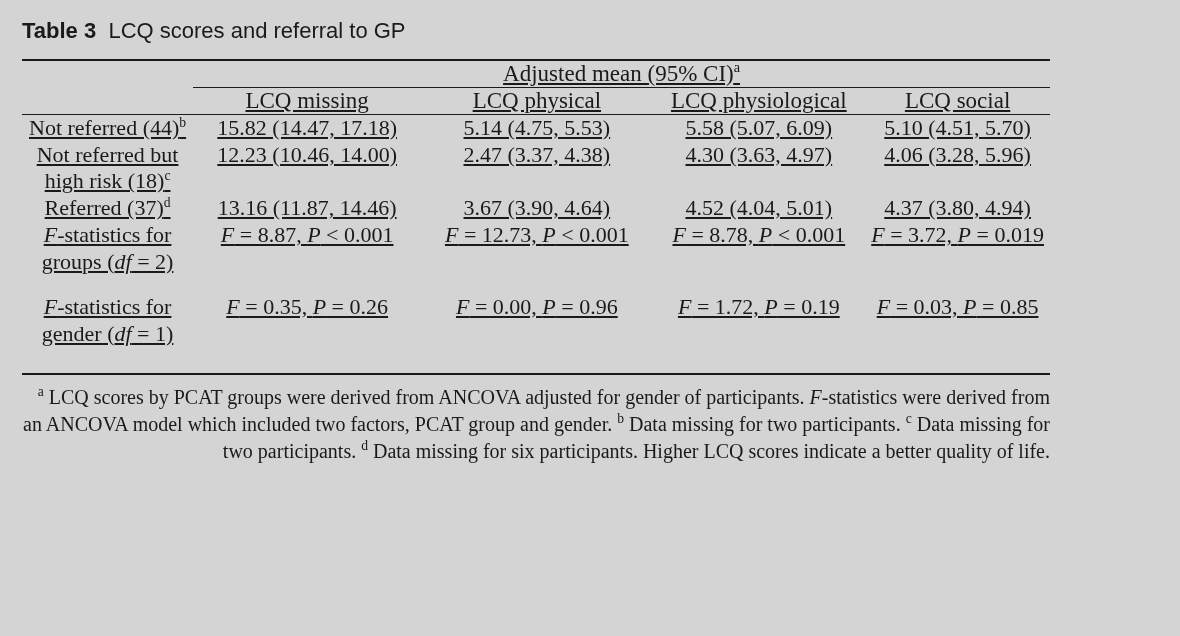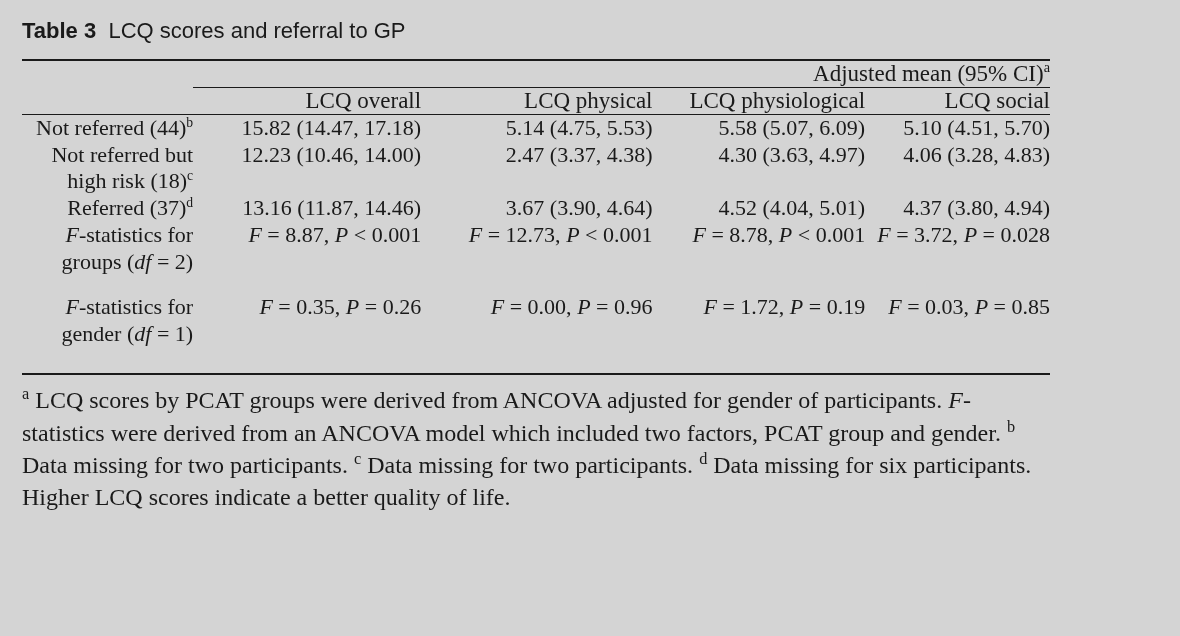--- a/index.html
+++ b/index.html
@@ -44,24 +44,25 @@
   .rule-bottom {
     border-top: 2px solid #1a1a1a;
   }
   
   table.tbl {
     width: 100%;
     border-collapse: collapse;
     font-size: 22px;
   }
   table.tbl td, table.tbl th {
-    text-align: right;
+    text-align: center;
     vertical-align: top;
     font-weight: normal;
     padding: 0;
+    text-decoration: underline;
   }
   .col-label { width: 212px; }
   .col-a { width: 252px; }
   .col-b { width: 252px; }
   .col-c { width: 230px; }
   .col-d { width: 190px; }
 
   .spanhead {
     padding: 12px 0 10px 0;
     font-size: 23px;
@@ -96,23 +97,23 @@
   .ital { font-style: italic; }
   sup {
     font-size: 0.62em;
     vertical-align: super;
     line-height: 0;
   }
   .spacer-row td { height: 26px; }
   
   .footnotes {
     padding: 9px 0 0 0;
-    font-size: 24px;
+    font-size: 20px;
     line-height: 1.34;
-    text-align: left;
+    text-align: right;
   }
   .footnotes sup {
     font-size: 0.68em;
   }
   .nowrap { white-space: nowrap; }
 </style>
 </head>
 <body>
 
 <div class="page">
@@ -132,57 +133,57 @@
       <col class="col-d">
     </colgroup>
     <tbody>
       <tr>
         <td></td>
         <td class="spanhead spanhead-cell" colspan="4"><span>Adjusted mean (95% CI)</span><sup>a</sup></td>
       </tr>
 
       <tr class="subhead">
         <td></td>
-        <td>LCQ overall</td>
+        <td>LCQ missing</td>
         <td>LCQ physical</td>
         <td>LCQ physiological</td>
         <td>LCQ social</td>
       </tr>
 
 
       <tr class="datarow">
         <td><span>Not referred (44)</span><sup>b</sup></td>
         <td>15.82 (14.47, 17.18)</td>
         <td>5.14 (4.75, 5.53)</td>
         <td>5.58 (5.07, 6.09)</td>
         <td>5.10 (4.51, 5.70)</td>
       </tr>
 
       <tr class="datarow two-line">
         <td><span>Not referred but</span><br><span>high risk (18)</span><sup>c</sup></td>
         <td>12.23 (10.46, 14.00)</td>
         <td>2.47 (3.37, 4.38)</td>
         <td>4.30 (3.63, 4.97)</td>
-        <td>4.06 (3.28, 4.83)</td>
+        <td>4.06 (3.28, 5.96)</td>
       </tr>
 
       <tr class="datarow">
         <td><span>Referred (37)</span><sup>d</sup></td>
         <td>13.16 (11.87, 14.46)</td>
         <td>3.67 (3.90, 4.64)</td>
         <td>4.52 (4.04, 5.01)</td>
         <td>4.37 (3.80, 4.94)</td>
       </tr>
 
       <tr class="statrow">
         <td><span class="ital">F</span><span>-statistics for</span><br><span>groups (</span><span class="ital">df</span><span> = 2)</span></td>
         <td class="nowrap"><span class="ital">F</span><span> = 8.87, </span><span class="ital">P</span><span> &lt; 0.001</span></td>
         <td class="nowrap"><span class="ital">F</span><span> = 12.73, </span><span class="ital">P</span><span> &lt; 0.001</span></td>
         <td class="nowrap"><span class="ital">F</span><span> = 8.78, </span><span class="ital">P</span><span> &lt; 0.001</span></td>
-        <td class="nowrap"><span class="ital">F</span><span> = 3.72, </span><span class="ital">P</span><span> = 0.028</span></td>
+        <td class="nowrap"><span class="ital">F</span><span> = 3.72, </span><span class="ital">P</span><span> = 0.019</span></td>
       </tr>
 
       <tr class="statrow last">
         <td><span class="ital">F</span><span>-statistics for</span><br><span>gender (</span><span class="ital">df</span><span> = 1)</span></td>
         <td class="nowrap"><span class="ital">F</span><span> = 0.35, </span><span class="ital">P</span><span> = 0.26</span></td>
         <td class="nowrap"><span class="ital">F</span><span> = 0.00, </span><span class="ital">P</span><span> = 0.96</span></td>
         <td class="nowrap"><span class="ital">F</span><span> = 1.72, </span><span class="ital">P</span><span> = 0.19</span></td>
         <td class="nowrap"><span class="ital">F</span><span> = 0.03, </span><span class="ital">P</span><span> = 0.85</span></td>
       </tr>
 

